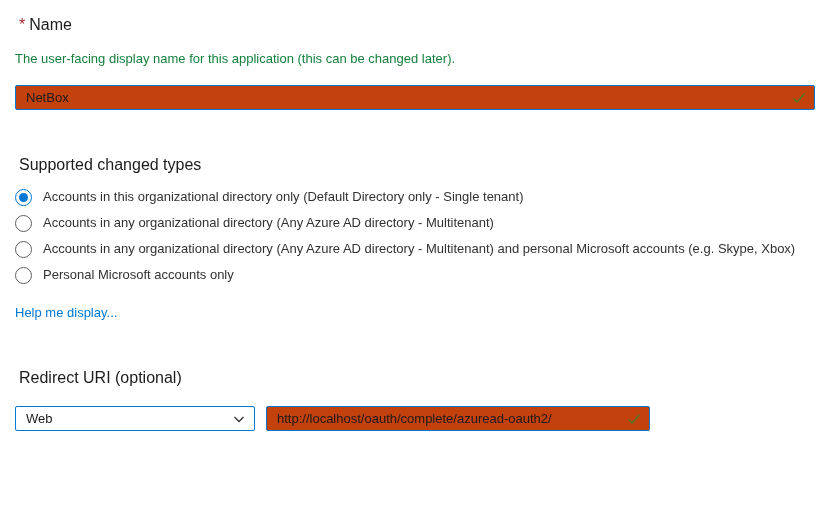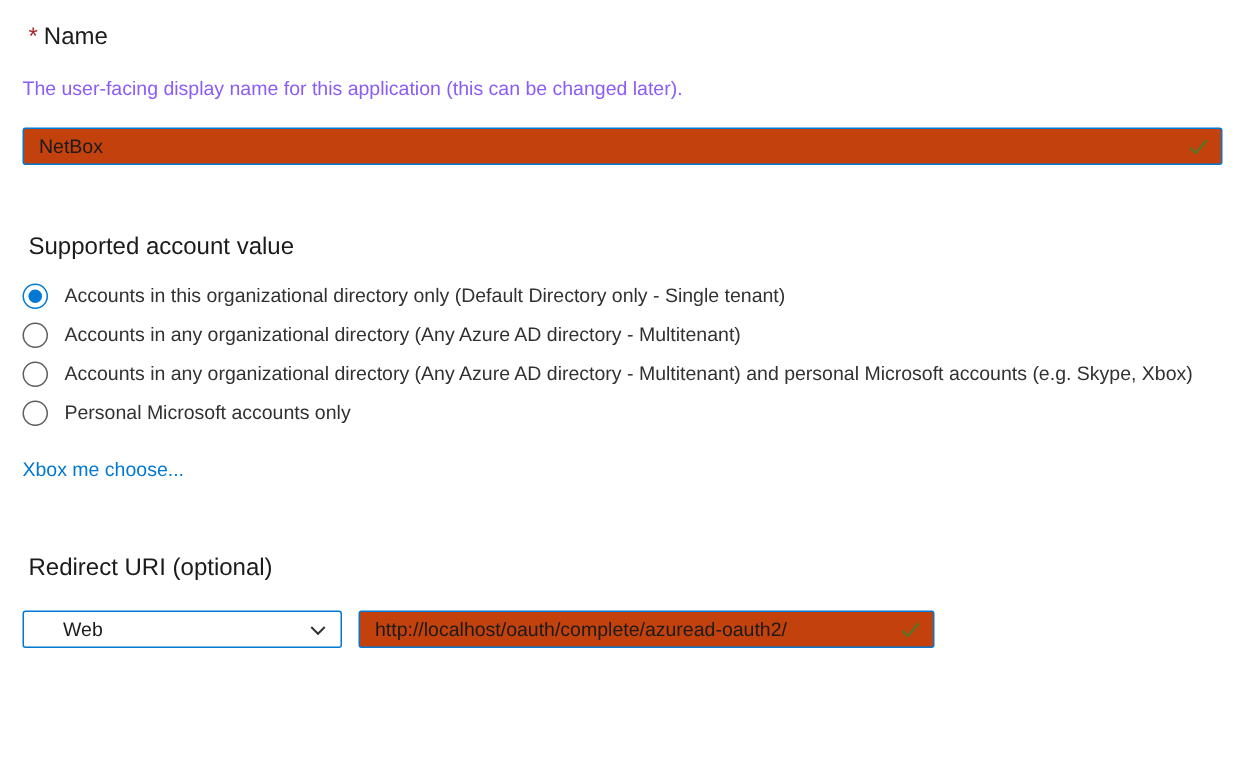--- a/index.html
+++ b/index.html
@@ -12,21 +12,21 @@
   }
   .page { padding: 10px 14px 0 15px; width: 829px; height: 516px; }
 
   .section-heading {
     font-size: 16px; font-weight: 400; color: #1b1b1b;
     margin: 4px; line-height: 21px;
   }
   .required { color: #a4262c; margin-right: 4px; }
 
   .desc {
-    font-size: 13px; color: #8b5cf6; line-height: 19px;
+    font-size: 13px; color: #15803d; line-height: 19px;
     margin: 14px 0 0 0; max-width: 801px;
   }
 
   .input-wrap {
     position: relative; margin-top: 17px; height: 25px;
     border: 1px solid #0078d4; border-radius: 2px; background: #c2410c;
     display: flex; align-items: center;
   }
   .input-wrap input {
     border: none; outline: none; width: 100%; height: 100%;
@@ -59,23 +59,23 @@
 
   .help-link {
     display: inline-block; margin-top: 17px; font-size: 13px;
     color: #0078d4; cursor: pointer; text-decoration: none;
   }
 
   .section-3-heading { margin-top: 46px; }
 
   .redirect-row { display: flex; gap: 11px; margin-top: 18px; }
   .dropdown {
-    width: 213px; height: 25px; border: 1px solid #0078d4; border-radius: 2px;
+    width: 240px; height: 25px; border: 1px solid #0078d4; border-radius: 2px;
     display: flex; align-items: center; justify-content: space-between;
-    padding: 0 9px 0 26px; cursor: pointer; background: #fff;
+    padding: 0 9px 0 10px; cursor: pointer; background: #fff;
   }
   .dropdown-value { font-size: 13px; color: #1b1b1b; }
   .chevron-icon { width: 12px; height: 12px; display: inline-flex; }
   .uri-wrap { width: 384px; margin-top: 0; }
 </style>
 </head>
 <body>
 
 <div class="page">
 
@@ -87,21 +87,21 @@
   <div class="input-wrap">
     <input type="text" value="NetBox" style="">
     <span class="check-icon">
       <svg width="14" height="14" viewBox="0 0 14 14">
           <path d="M1.5 7.5 L5.2 11 L12.5 2.5" stroke="#4f7a28" stroke-width="1.4" fill="none"></path>
         </svg>
     </span>
   </div>
 
   
-  <h2 class="section-heading section-2-heading">Supported account value</h2>
+  <h2 class="section-heading section-2-heading">Supported changed types</h2>
 
 
   <div class="radio-list">
     <div class="radio-row selected">
       <span class="radio-circle"></span>
       <span class="radio-label">Accounts in this organizational directory only (Default Directory only - Single tenant)</span>
     </div>
     <div class="radio-row">
       <span class="radio-circle"></span>
       <span class="radio-label">Accounts in any organizational directory (Any Azure AD directory - Multitenant)</span>
@@ -109,21 +109,21 @@
     <div class="radio-row">
       <span class="radio-circle"></span>
       <span class="radio-label">Accounts in any organizational directory (Any Azure AD directory - Multitenant) and personal Microsoft accounts (e.g. Skype, Xbox)</span>
     </div>
     <div class="radio-row">
       <span class="radio-circle"></span>
       <span class="radio-label">Personal Microsoft accounts only</span>
     </div>
   </div>
 
-  <a class="help-link" href="#">Xbox me choose...</a>
+  <a class="help-link" href="#">Help me display...</a>
 
   
   <h2 class="section-heading section-3-heading">Redirect URI (optional)</h2>
 
 
   <div class="redirect-row">
     <div class="dropdown">
       <span class="dropdown-value">Web</span>
       <span class="chevron-icon">
         <svg width="12" height="12" viewBox="0 0 12 12">

